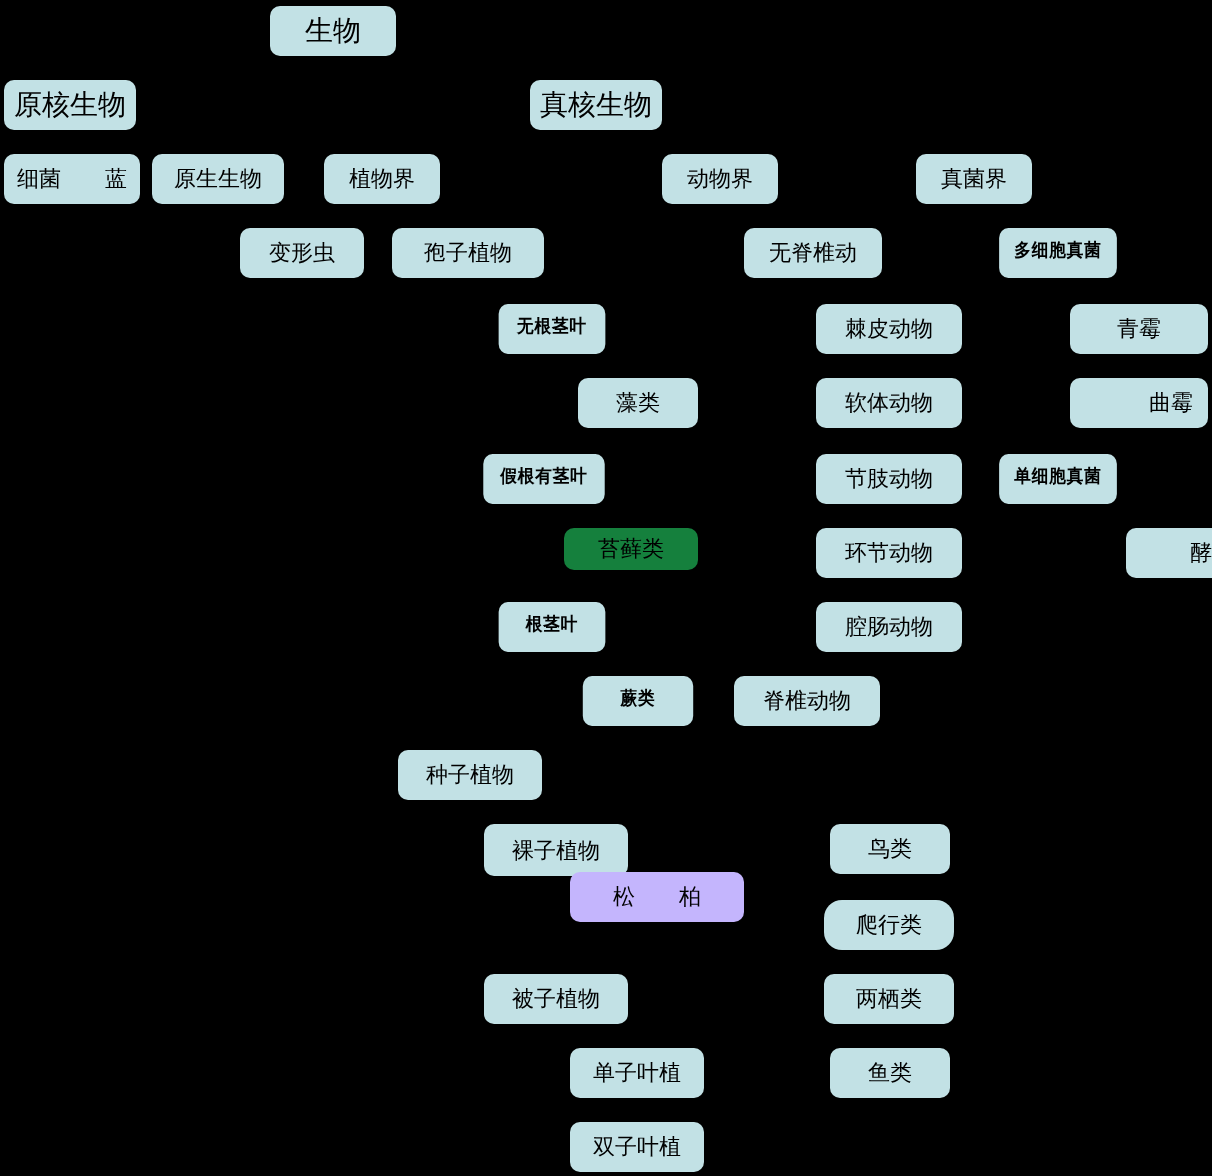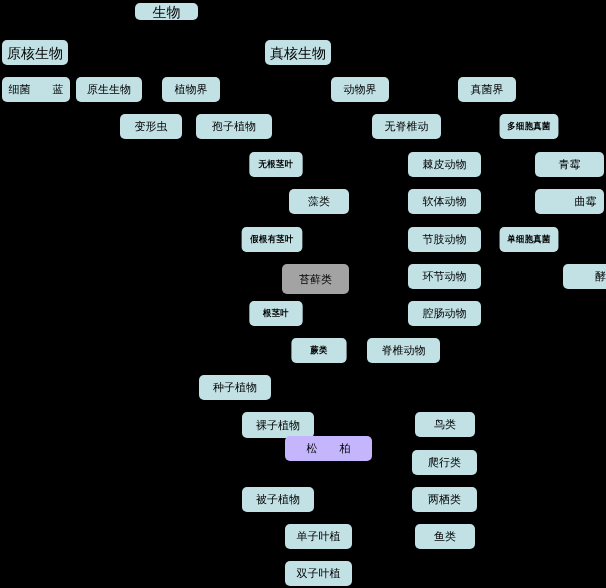--- a/index.html
+++ b/index.html
@@ -47,51 +47,51 @@
     font-size: 11px;
   }
   .node.lg {
     font-size: 14px;
   }
 </style>
 </head>
 <body>
 
 <div id="diagram" style="background: rgb(0, 0, 0);">
-    <div class="node lg" style="left: 135px; top: 3px; width: 63px; height: 17px; background: rgb(194, 225, 229); color: rgb(0, 0, 0);">生物</div>
+    <div class="node lg" style="left: 135px; top: 3px; width: 63px; height: 25px; background: rgb(194, 225, 229); color: rgb(0, 0, 0);">生物</div>
     <div class="node lg" style="left: 2px; top: 40px; width: 66px; height: 25px; background: rgb(194, 225, 229); color: rgb(0, 0, 0);">原核生物</div>
     <div class="node lg" style="left: 265px; top: 40px; width: 66px; height: 25px; background: rgb(194, 225, 229); color: rgb(0, 0, 0);">真核生物</div>
     <div class="node md" style="left: 2px; top: 77px; width: 68px; height: 25px; background: rgb(194, 225, 229); color: rgb(0, 0, 0);">细菌　　蓝</div>
     <div class="node md" style="left: 76px; top: 77px; width: 66px; height: 25px; background: rgb(194, 225, 229); color: rgb(0, 0, 0);">原生生物</div>
     <div class="node md" style="left: 162px; top: 77px; width: 58px; height: 25px; background: rgb(194, 225, 229); color: rgb(0, 0, 0);">植物界</div>
     <div class="node md" style="left: 331px; top: 77px; width: 58px; height: 25px; background: rgb(194, 225, 229); color: rgb(0, 0, 0);">动物界</div>
     <div class="node md" style="left: 458px; top: 77px; width: 58px; height: 25px; background: rgb(194, 225, 229); color: rgb(0, 0, 0);">真菌界</div>
     <div class="node md" style="left: 120px; top: 114px; width: 62px; height: 25px; background: rgb(194, 225, 229); color: rgb(0, 0, 0);">变形虫</div>
     <div class="node md" style="left: 196px; top: 114px; width: 76px; height: 25px; background: rgb(194, 225, 229); color: rgb(0, 0, 0);">孢子植物</div>
     <div class="node md" style="left: 372px; top: 114px; width: 69px; height: 25px; background: rgb(194, 225, 229); color: rgb(0, 0, 0);">无脊椎动</div>
     <div class="node sm" style="left: 497px; top: 114px; width: 64px; height: 25px; background: rgb(194, 225, 229); color: rgb(0, 0, 0);">多细胞真菌</div>
     <div class="node sm" style="left: 247px; top: 152px; width: 58px; height: 25px; background: rgb(194, 225, 229); color: rgb(0, 0, 0);">无根茎叶</div>
     <div class="node md" style="left: 408px; top: 152px; width: 73px; height: 25px; background: rgb(194, 225, 229); color: rgb(0, 0, 0);">棘皮动物</div>
     <div class="node md" style="left: 535px; top: 152px; width: 69px; height: 25px; background: rgb(194, 225, 229); color: rgb(0, 0, 0);">青霉</div>
     <div class="node md" style="left: 289px; top: 189px; width: 60px; height: 25px; background: rgb(194, 225, 229); color: rgb(0, 0, 0);">藻类</div>
     <div class="node md" style="left: 408px; top: 189px; width: 73px; height: 25px; background: rgb(194, 225, 229); color: rgb(0, 0, 0);">软体动物</div>
     <div class="node md" style="left: 535px; top: 189px; width: 69px; height: 25px; background: rgb(194, 225, 229); color: rgb(0, 0, 0); padding-left: 32px;">曲霉</div>
     <div class="node sm" style="left: 239px; top: 227px; width: 66px; height: 25px; background: rgb(194, 225, 229); color: rgb(0, 0, 0);">假根有茎叶</div>
     <div class="node md" style="left: 408px; top: 227px; width: 73px; height: 25px; background: rgb(194, 225, 229); color: rgb(0, 0, 0);">节肢动物</div>
     <div class="node sm" style="left: 497px; top: 227px; width: 64px; height: 25px; background: rgb(194, 225, 229); color: rgb(0, 0, 0);">单细胞真菌</div>
-    <div class="node md" style="left: 282px; top: 264px; width: 67px; height: 30px; background: #a3a3a3; color: rgb(0, 0, 0);">苔藓类</div>
+    <div class="node md" style="left: 282px; top: 264px; width: 67px; height: 21px; background: #15803d; color: rgb(0, 0, 0);">苔藓类</div>
     <div class="node md" style="left: 408px; top: 264px; width: 73px; height: 25px; background: rgb(194, 225, 229); color: rgb(0, 0, 0);">环节动物</div>
     <div class="node md" style="left: 563px; top: 264px; width: 69px; height: 25px; background: rgb(194, 225, 229); color: rgb(0, 0, 0); padding-left: 28px;">酵母菌</div>
     <div class="node sm" style="left: 247px; top: 301px; width: 58px; height: 25px; background: rgb(194, 225, 229); color: rgb(0, 0, 0);">根茎叶</div>
     <div class="node md" style="left: 408px; top: 301px; width: 73px; height: 25px; background: rgb(194, 225, 229); color: rgb(0, 0, 0);">腔肠动物</div>
     <div class="node sm" style="left: 289px; top: 338px; width: 60px; height: 25px; background: rgb(194, 225, 229); color: rgb(0, 0, 0);">蕨类</div>
     <div class="node md" style="left: 367px; top: 338px; width: 73px; height: 25px; background: rgb(194, 225, 229); color: rgb(0, 0, 0);">脊椎动物</div>
     <div class="node md" style="left: 199px; top: 375px; width: 72px; height: 25px; background: rgb(194, 225, 229); color: rgb(0, 0, 0);">种子植物</div>
     <div class="node md" style="left: 242px; top: 412px; width: 72px; height: 26px; background: rgb(194, 225, 229); color: rgb(0, 0, 0);">裸子植物</div>
     <div class="node md" style="left: 415px; top: 412px; width: 60px; height: 25px; background: rgb(194, 225, 229); color: rgb(0, 0, 0);">鸟类</div>
     <div class="node md" style="left: 285px; top: 436px; width: 87px; height: 25px; background: #c4b5fd; color: rgb(0, 0, 0);">松　　柏</div>
-    <div class="node md" style="left: 412px; top: 450px; width: 65px; height: 25px; background: rgb(194, 225, 229); color: rgb(0, 0, 0);">爬行类</div>
+    <div class="node md" style="left: 412px; top: 450px; width: 65px; height: 25px; background: rgb(194, 225, 229); color: rgb(0, 0, 0); border-radius: 9px;">爬行类</div>
     <div class="node md" style="left: 242px; top: 487px; width: 72px; height: 25px; background: rgb(194, 225, 229); color: rgb(0, 0, 0);">被子植物</div>
     <div class="node md" style="left: 412px; top: 487px; width: 65px; height: 25px; background: rgb(194, 225, 229); color: rgb(0, 0, 0);">两栖类</div>
     <div class="node md" style="left: 285px; top: 524px; width: 67px; height: 25px; background: rgb(194, 225, 229); color: rgb(0, 0, 0);">单子叶植</div>
     <div class="node md" style="left: 415px; top: 524px; width: 60px; height: 25px; background: rgb(194, 225, 229); color: rgb(0, 0, 0);">鱼类</div>
     <div class="node md" style="left: 285px; top: 561px; width: 67px; height: 25px; background: rgb(194, 225, 229); color: rgb(0, 0, 0);">双子叶植</div>
   </div>
 
 </body></html>

